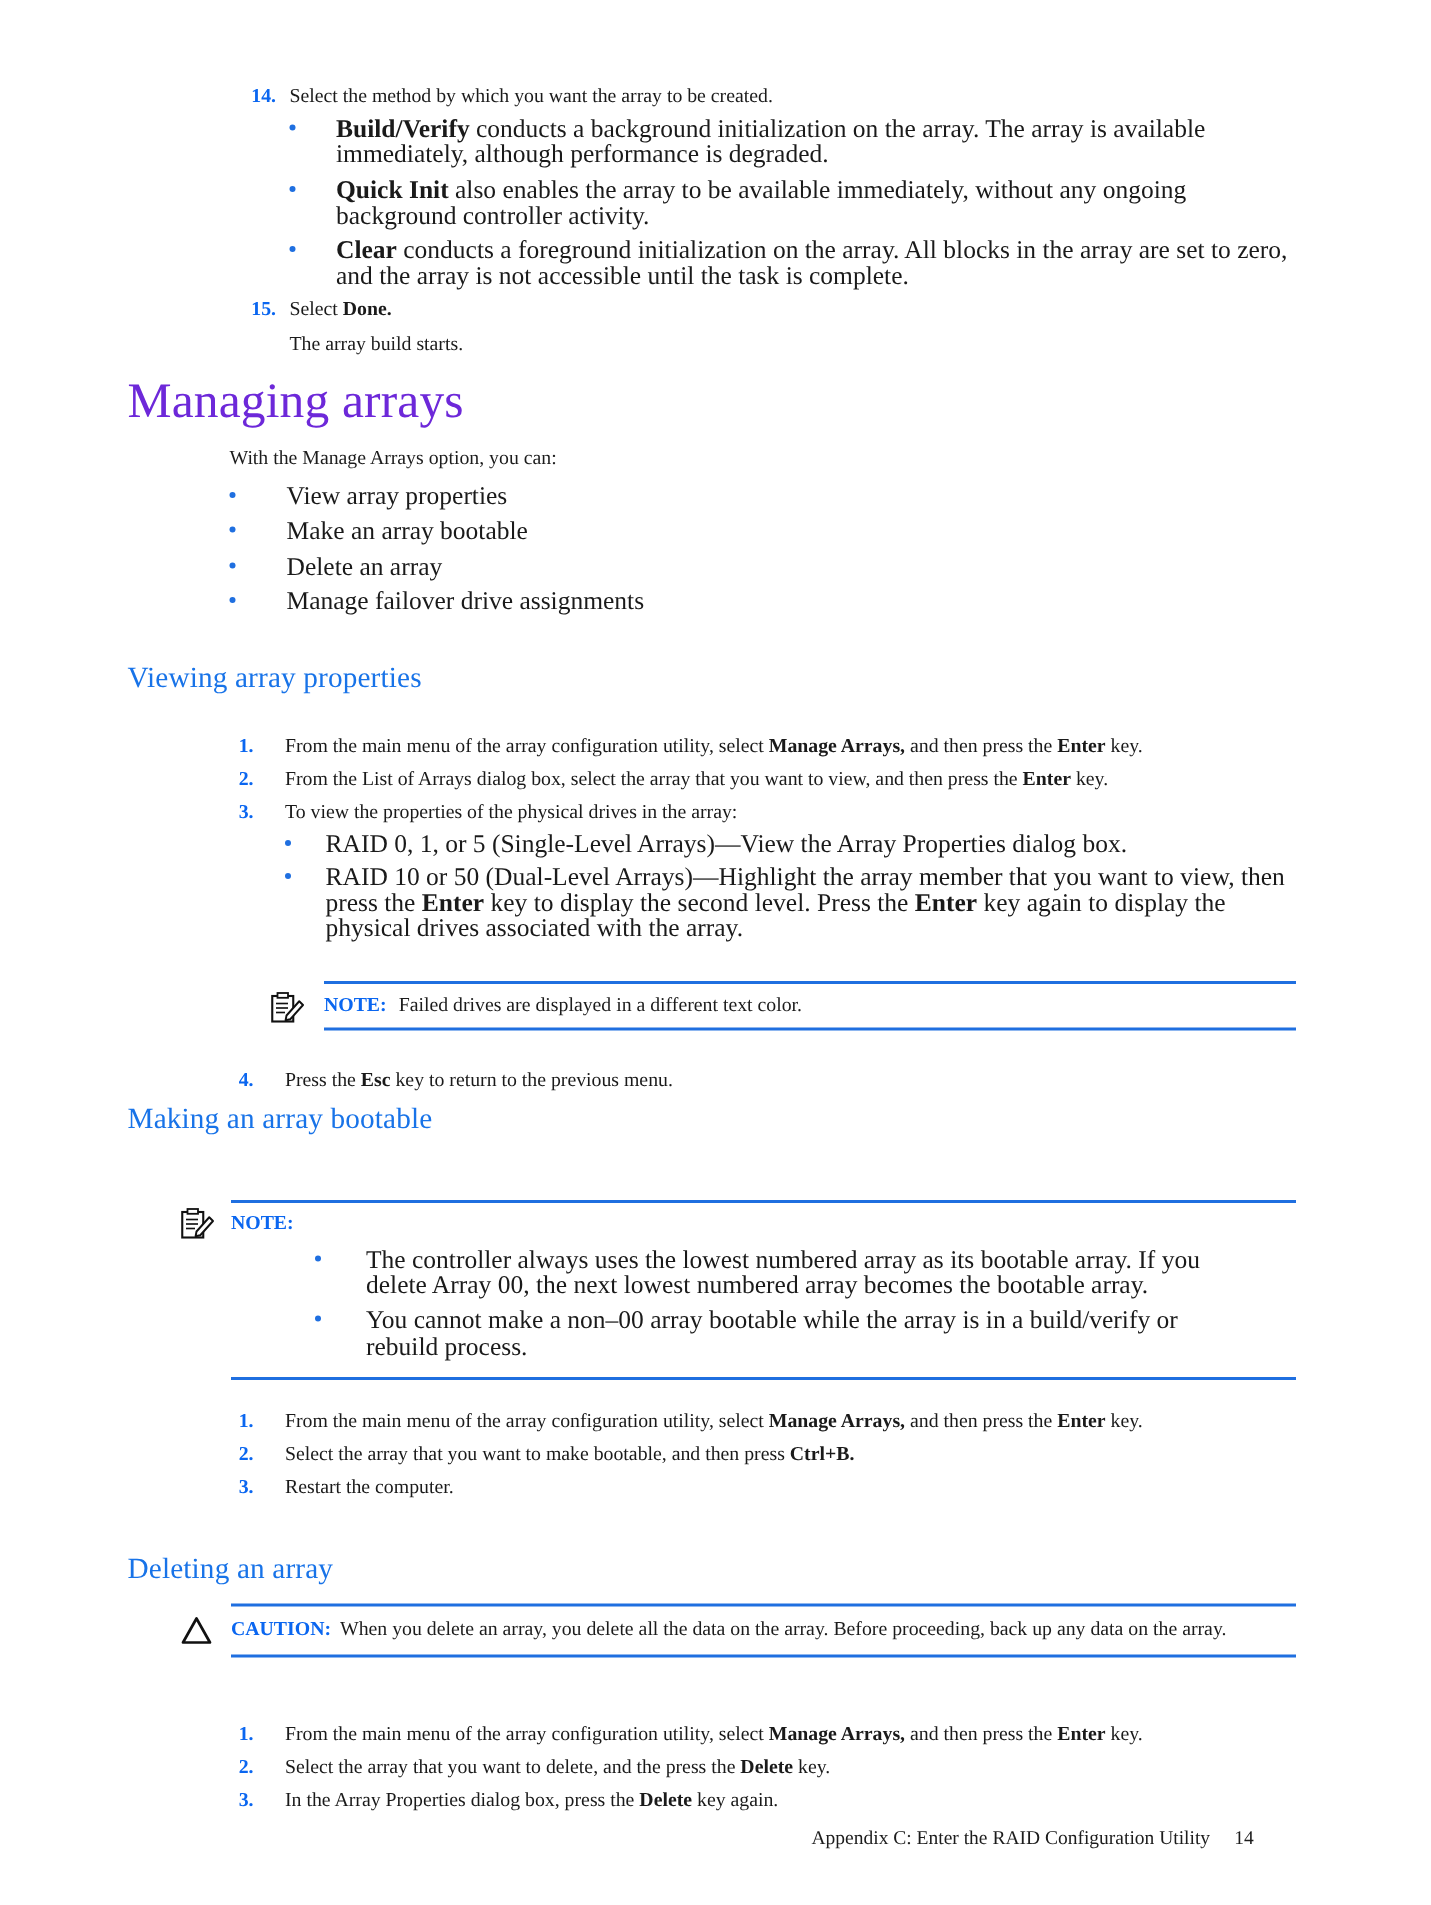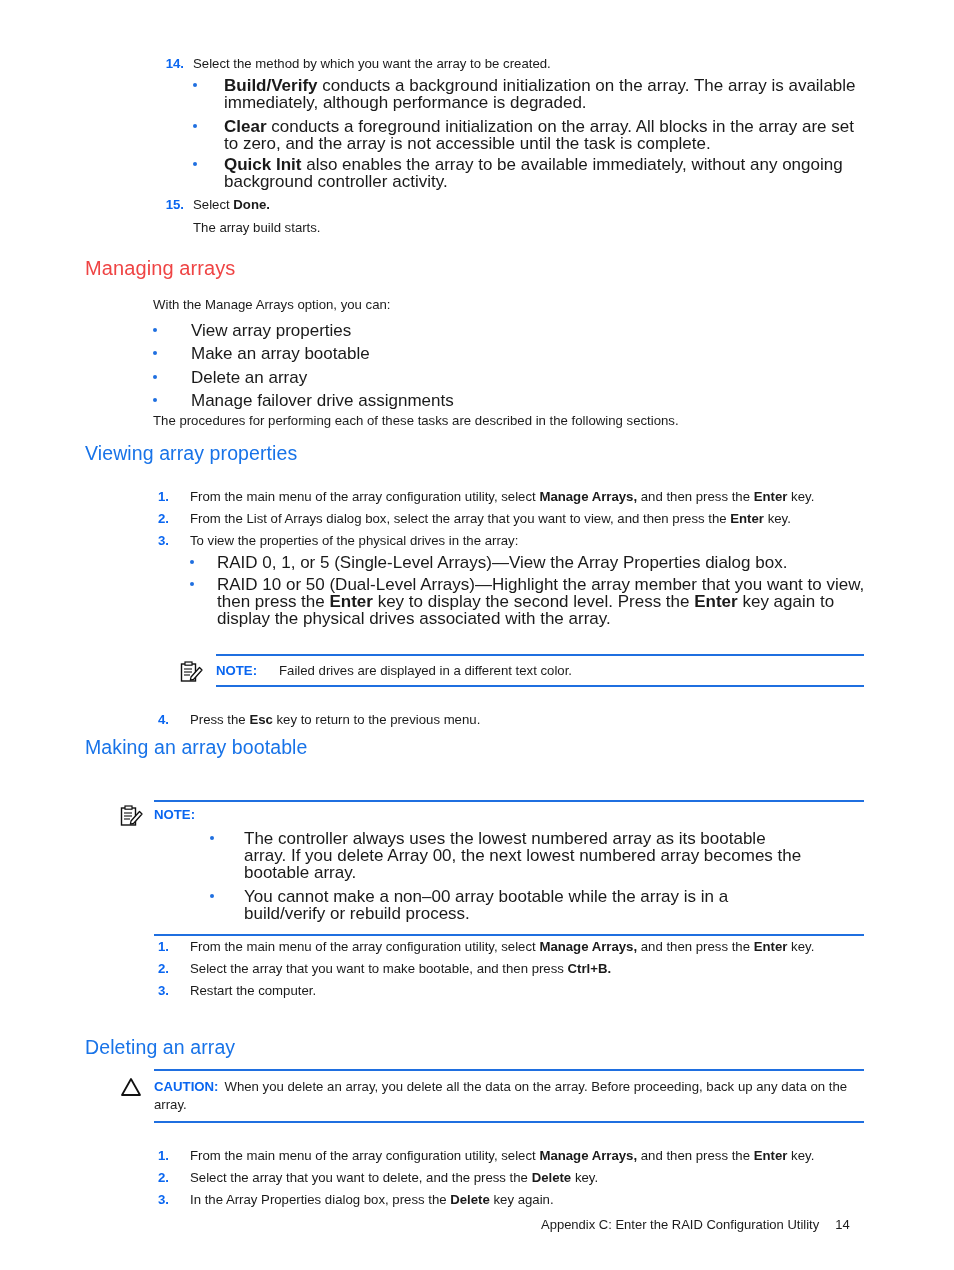--- a/index.html
+++ b/index.html
@@ -13,35 +13,36 @@
     font-family: "Liberation Sans", sans-serif;
     color: #1a1a1a;
     position: relative;
     overflow: hidden;
   }
   .page {
     position: relative;
     width: 954px;
     height: 1270px;
     box-sizing: border-box;
+    font-family: Liberation Serif, serif;
   }
 
   
   .body-text {
     font-size: 13.2px;
     line-height: 17.2px;
     color: #1c1c1c;
   }
   b, strong, .bold { font-weight: bold; }
 
   
   h1.h1 {
-    font-size: 20px;
+    font-size: 33px;
     font-weight: normal;
-    color: #ef4444;
+    color: #6d28d9;
     margin: 0;
     line-height: 30px;
     letter-spacing: 0.1px;
   }
   h2.h2 {
     font-size: 19.5px;
     font-weight: normal;
     color: #1873e8;
     margin: 0;
     line-height: 24px;
@@ -137,27 +138,27 @@
     <div class="numrow">
       <div class="num" style="width:26px; margin-right:9px;">14.</div>
       <div class="numtext">Select the method by which you want the array to be created.</div>
     </div>
 
     <div style="margin-top:5px;">
       <div class="bulrow" style="margin-bottom:6px;">
         <div class="bul" style="width:26px; margin-left:35px; margin-right:5px;"><span class="dot"></span></div>
         <div class="bultext" style="max-width:648px;"><b>Build/Verify</b><span> conducts a background initialization on the array. The array is available immediately, although performance is degraded.</span></div>
       </div>
+      <div class="bulrow" style="margin-bottom:6px;">
+        <div class="bul" style="width:26px; margin-left:35px; margin-right:5px;"><span class="dot"></span></div>
+        <div class="bultext" style="max-width:620px;"><b>Quick Init</b><span> also enables the array to be available immediately, without any ongoing background controller activity.</span></div>
+      </div>
       <div class="bulrow" style="margin-bottom:4px;">
         <div class="bul" style="width:26px; margin-left:35px; margin-right:5px;"><span class="dot"></span></div>
         <div class="bultext" style="max-width:662px;"><b>Clear</b><span> conducts a foreground initialization on the array. All blocks in the array are set to zero, and the array is not accessible until the task is complete.</span></div>
-      </div>
-      <div class="bulrow" style="margin-bottom:6px;">
-        <div class="bul" style="width:26px; margin-left:35px; margin-right:5px;"><span class="dot"></span></div>
-        <div class="bultext" style="max-width:620px;"><b>Quick Init</b><span> also enables the array to be available immediately, without any ongoing background controller activity.</span></div>
       </div>
     </div>
 
     <div class="numrow" style="margin-top:5px;">
       <div class="num" style="width:26px; margin-right:9px;">15.</div>
       <div class="numtext"><span>Select </span><b>Done.</b></div>
     </div>
     <div style="margin-left:35px; margin-top:5px;" class="body-text">The array build starts.</div>
   </div>
 
@@ -178,21 +179,20 @@
       <div class="bulrow" style="margin-bottom:6px;">
         <div class="bul" style="width:38px;"><span class="dot"></span></div>
         <div class="bultext">Delete an array</div>
       </div>
       <div class="bulrow" style="margin-bottom:3px;">
         <div class="bul" style="width:38px;"><span class="dot"></span></div>
         <div class="bultext">Manage failover drive assignments</div>
       </div>
     </div>
 
-    <div class="body-text" style="margin-top:3px;">The procedures for performing each of these tasks are described in the following sections.</div>
   </div>
 
   <h2 class="h2 abs" style="left:85px; top:441px;">Viewing array properties</h2>
 
   <div class="abs" style="left:155px; top:478px; width:715px;">
 
     <div style="margin-top:10px;">
       <div class="numrow" style="margin-bottom:5px;">
         <div class="num" style="width:14px; margin-right:21px;">1.</div>
         <div class="numtext"><span>From the main menu of the array configuration utility, select </span><b>Manage Arrays,</b><span> and then press the </span><b>Enter</b><span> key.</span></div>
@@ -223,21 +223,21 @@
     <svg class="notice-icon" viewBox="0 0 26 26">
       <rect x="3.5" y="4" width="14" height="17" fill="#ffffff" stroke="#111111" stroke-width="1.4"></rect>
       <rect x="7" y="2" width="7" height="3.2" fill="#ffffff" stroke="#111111" stroke-width="1.2"></rect>
       <line x1="6" y1="9" x2="14" y2="9" stroke="#111111" stroke-width="1.1"></line>
       <line x1="6" y1="12" x2="14" y2="12" stroke="#111111" stroke-width="1.1"></line>
       <line x1="6" y1="15" x2="12" y2="15" stroke="#111111" stroke-width="1.1"></line>
       <path d="M13 17 L21.5 7.5 L24 10 L15.5 19.5 L12.4 20.2 Z" fill="#ffffff" stroke="#111111" stroke-width="1.3" stroke-linejoin="round"></path>
     </svg>
     <div class="rule"></div>
     <div class="inner">
-      <span class="notice-label">NOTE:</span><span class="body-text" style="margin-left:22px;">Failed drives are displayed in a different text color.</span>
+      <span class="notice-label">NOTE:</span><span class="body-text" style="margin-left:8px;">Failed drives are displayed in a different text color.</span>
     </div>
     <div class="rule"></div>
   </div>
 
   <div class="abs" style="left:155px; top:711px; width:715px;">
     <div class="numrow">
       <div class="num" style="width:14px; margin-right:21px;">4.</div>
       <div class="numtext"><span>Press the </span><b>Esc</b><span> key to return to the previous menu.</span></div>
     </div>
   </div>

